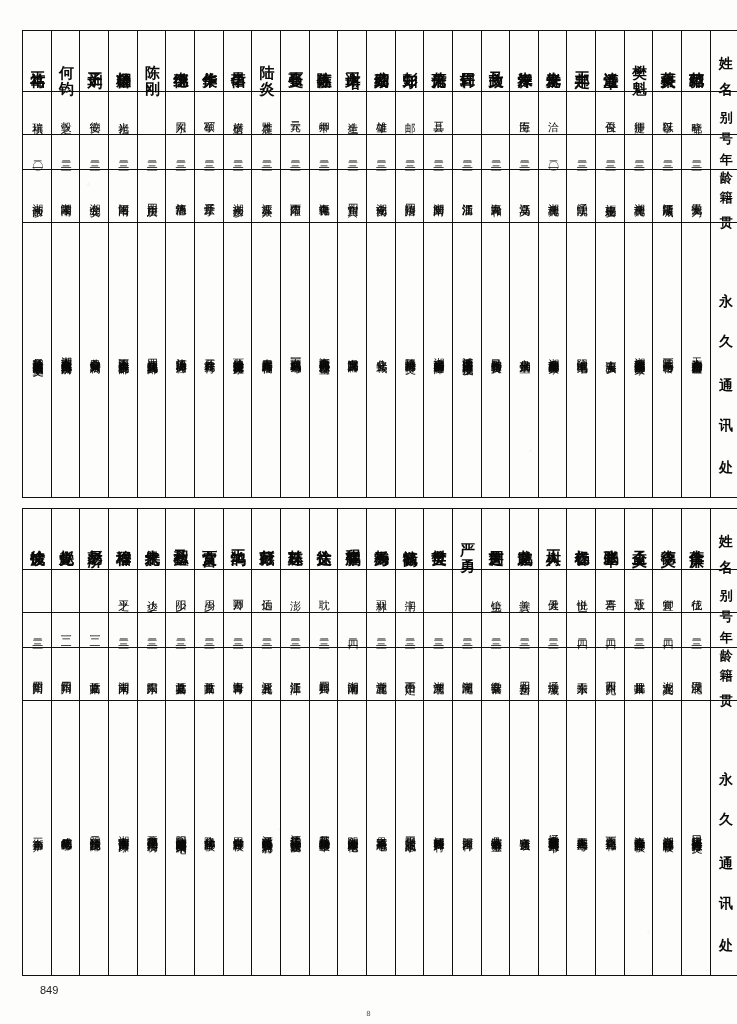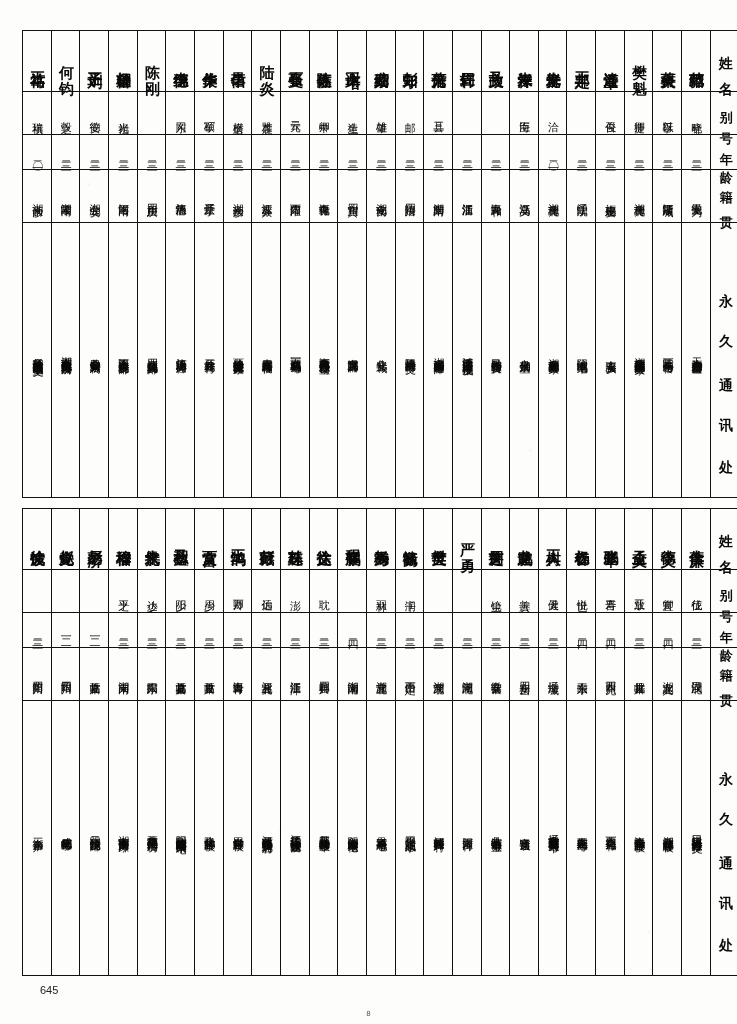--- a/index.html
+++ b/index.html
@@ -902,15 +902,15 @@
           <td class="cell-addr" style="width: 27.6667px;">
             <span class="v">汉口法租界河边东方银行转交</span>
           </td>
           <td class="cell-addr hdr" style="width: 30px;">
             <span class="v">永　久　通　讯　处</span>
           </td>
         </tr>
     </tbody>
   </table>
 
-  <div class="folio">645</div>
+  <div class="folio">849</div>
   <div class="footmark">8</div>
 </div>
 
 </body></html>

